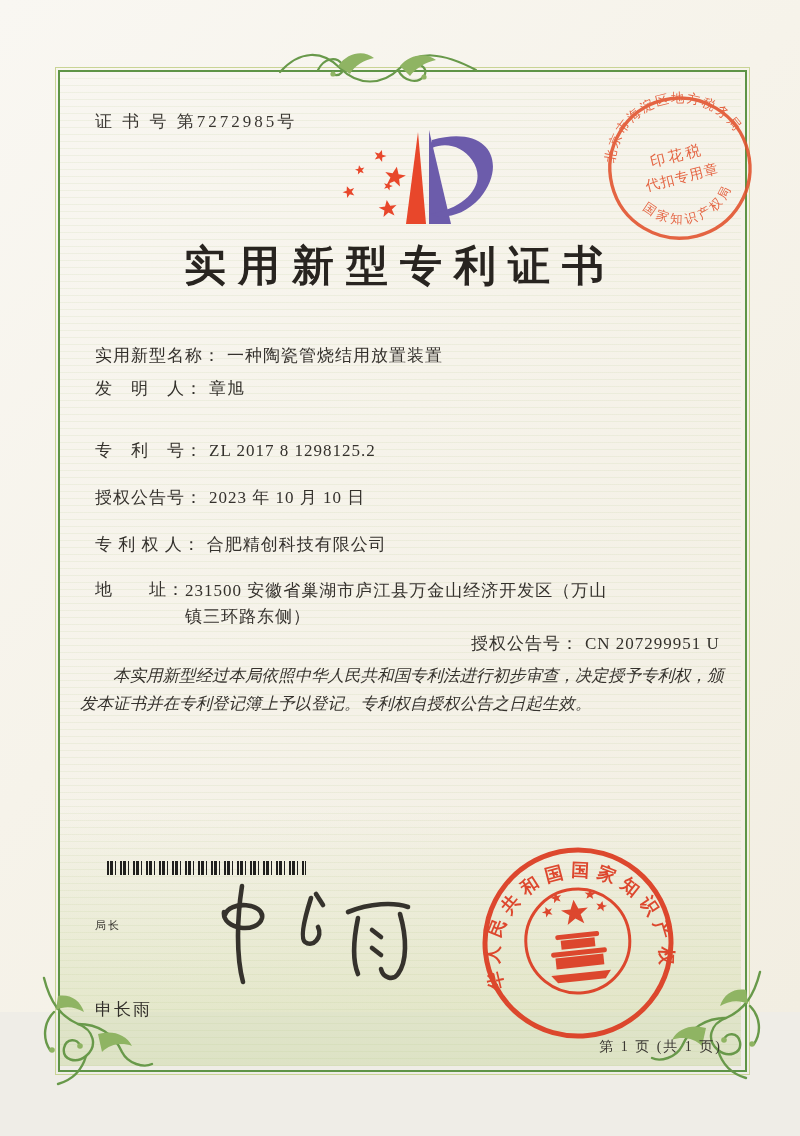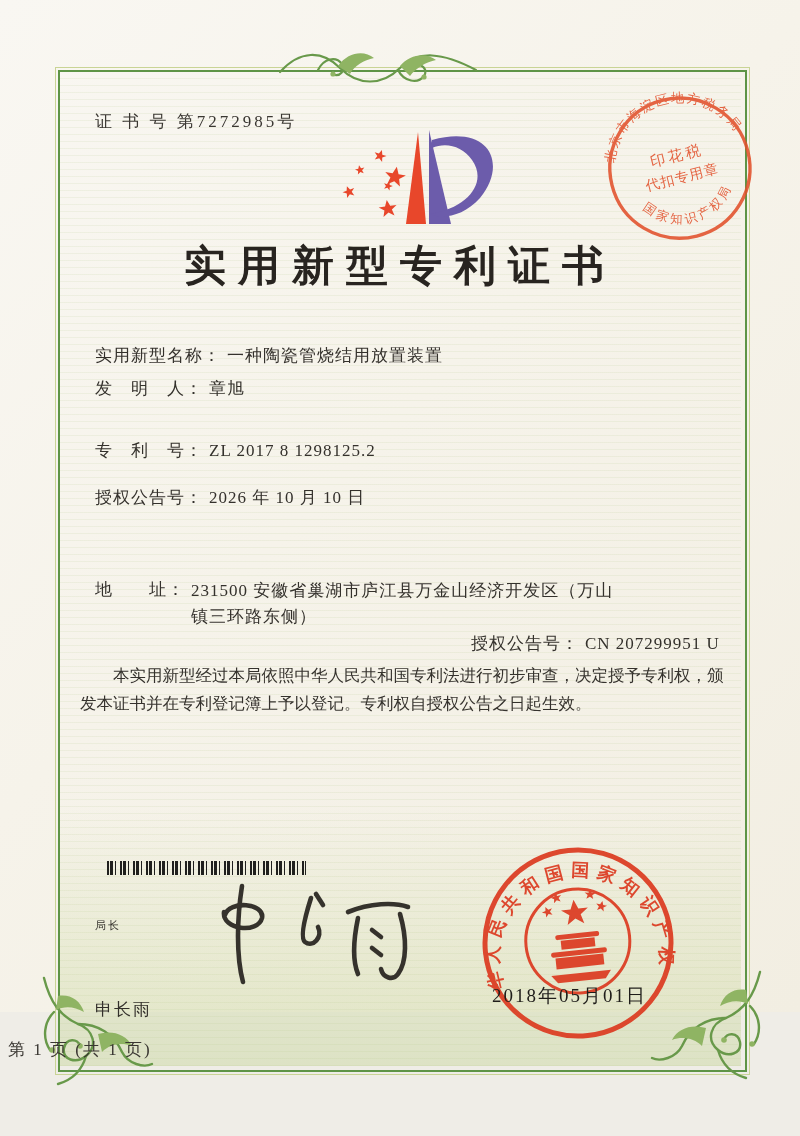--- a/index.html
+++ b/index.html
@@ -27,30 +27,30 @@
       linear-gradient(to bottom, rgba(186,206,130,0) 74%, rgba(186,206,130,0.30) 96%, rgba(186,206,130,0.34) 100%),
       repeating-linear-gradient(0deg, rgba(150,180,100,0.10) 0 1px, rgba(0,0,0,0) 1px 7px);
   }
   
   .cert-no{left:95px;top:110px;font-size:17px;letter-spacing:3px;color:#3a3732;}
   .title{left:0;top:238px;width:800px;text-align:center;font-size:42px;font-weight:600;
          letter-spacing:12px;color:#282420;}
   .field{left:95px;font-size:17px;color:#34312c;letter-spacing:1px;white-space:nowrap;}
   .field .lbl{color:#34312c;}
   .field .val{margin-left:6px;}
-  .addr-val{display:inline-block;width:432px;white-space:normal;vertical-align:top;line-height:1.55;margin-left:6px;}
+  .addr-val{display:inline-block;width:432px;white-space:normal;vertical-align:top;line-height:1.55;}
   .grant-no{left:471px;top:632px;}
-  .paras{left:80px;top:662px;width:652px;font-size:16.5px;line-height:1.68;color:#35322d;}
+  .paras{left:80px;top:662px;width:652px;font-size:16.5px;line-height:1.68;color:#35322d;font-style:italic;}
   .paras p{margin:0;text-indent:2em;}
   .barcode{left:107px;top:861px;width:199px;height:14px;
     background:repeating-linear-gradient(90deg,#20201e 0 2px,transparent 2px 3px,#20201e 3px 6px,transparent 6px 8px,#20201e 8px 9px,transparent 9px 13px);}
   .signer-title{left:95px;top:918px;font-size:11px;color:#33302b;letter-spacing:2px;}
   .signer-name{left:95px;top:950px;font-size:17px;color:#33302b;letter-spacing:2px;margin-top:48px;}
   .seal-date{left:492px;top:983px;font-size:19px;color:#1f1d1a;letter-spacing:2px;z-index:5;}
-  .footer{left:8px;top:1038px;width:720px;text-align:left;font-size:17px;letter-spacing:2px;color:#3a3732;}
+  .footer{left:2px;top:1038px;width:720px;text-align:right;font-size:14px;letter-spacing:2px;color:#3a3732;}
   .rot-stamp{transform:rotate(-14deg);}
   .seal-rot{transform:rotate(-6deg);}
 </style>
 </head>
 <body>
 
 <div class="page">
 
   <div class="abs frame-bg"></div>
 
@@ -139,21 +139,24 @@
   <div class="abs field" style="top:344px;">
     <span class="lbl">实用新型名称：</span><span class="val">一种陶瓷管烧结用放置装置</span>
   </div>
   <div class="abs field" style="top:377px;">
     <span class="lbl">发　明　人：</span><span class="val">章旭</span>
   </div>
   <div class="abs field" style="top:439px;">
     <span class="lbl">专　利　号：</span><span class="val">ZL 2017 8 1298125.2</span>
   </div>
   <div class="abs field" style="top:486px;">
-    <span class="lbl">授权公告号：</span><span class="val">2026 年 10 月 10 日</span>
+    <span class="lbl">授权公告号：</span><span class="val">2023 年 10 月 10 日</span>
+  </div>
+  <div class="abs field" style="top:533px;">
+    <span class="lbl">专 利 权 人：</span><span class="val">合肥精创科技有限公司</span>
   </div>
   <div class="abs field" style="top:578px;">
     <span class="lbl" style="vertical-align:top;">地　　址：</span><span class="addr-val">231500 安徽省巢湖市庐江县万金山经济开发区（万山镇三环路东侧）</span>
   </div>
   <div class="abs field grant-no">
     <span class="lbl">授权公告号：</span><span class="val">CN 207299951 U</span>
   </div>
 
   <div class="abs paras">
     <p>本实用新型经过本局依照中华人民共和国专利法进行初步审查，决定授予专利权，颁发本证书并在专利登记簿上予以登记。专利权自授权公告之日起生效。</p>
@@ -194,17 +197,16 @@
       <path d="M0,-10 L2.9,-3.1 10,-3.1 4.2,1.2 6.2,8.1 0,4 -6.2,8.1 -4.2,1.2 -10,-3.1 -2.9,-3.1 Z" transform="translate(127,66) scale(0.55) rotate(18)"></path>
       <rect x="78" y="90" width="44" height="5" rx="2"></rect>
       <rect x="83" y="96" width="34" height="9"></rect>
       <rect x="72" y="107" width="56" height="5" rx="2"></rect>
       <rect x="76" y="113" width="48" height="11"></rect>
       <path d="M70,130 h60 l-6,8 h-48 Z"></path>
     </g>
     <circle cx="100" cy="98" r="52" fill="none" stroke="#dc3a20" stroke-width="3"></circle>
   </svg>
 
-  <div class="abs seal-date">2018年05月01日</div>
 
   <div class="abs footer">第 1 页 (共 1 页)</div>
 
 </div>
 
 </body></html>

